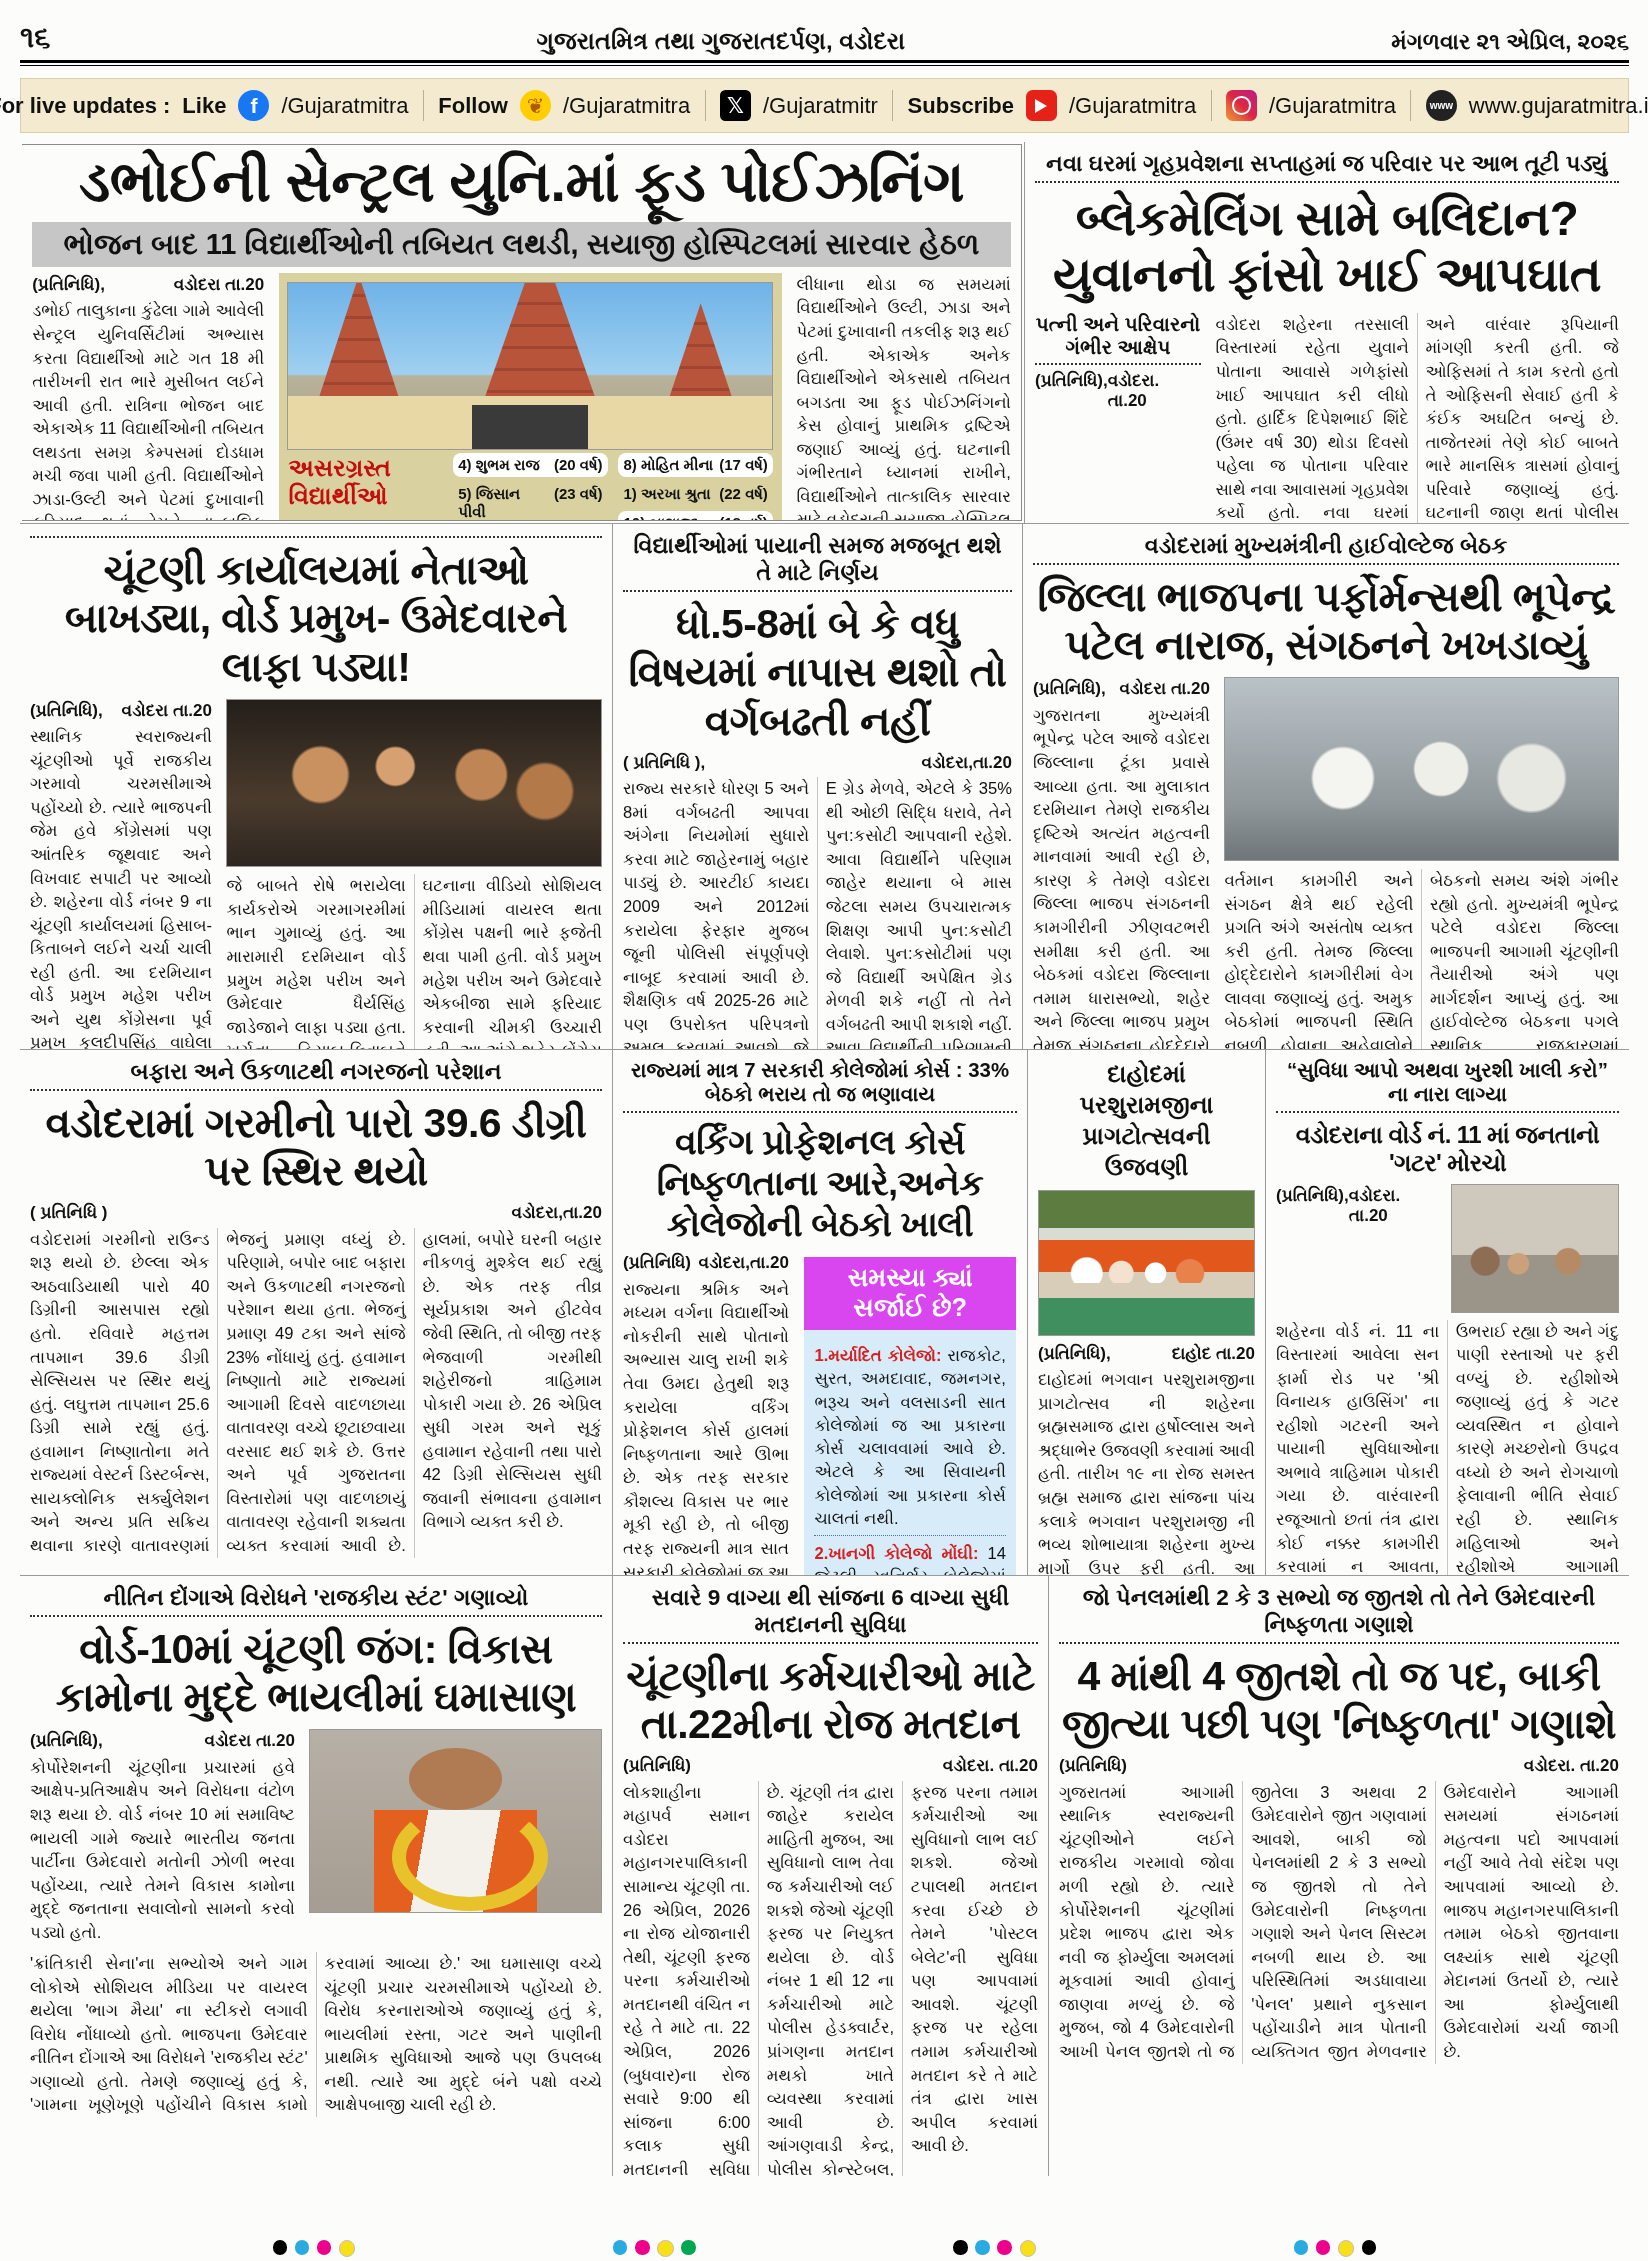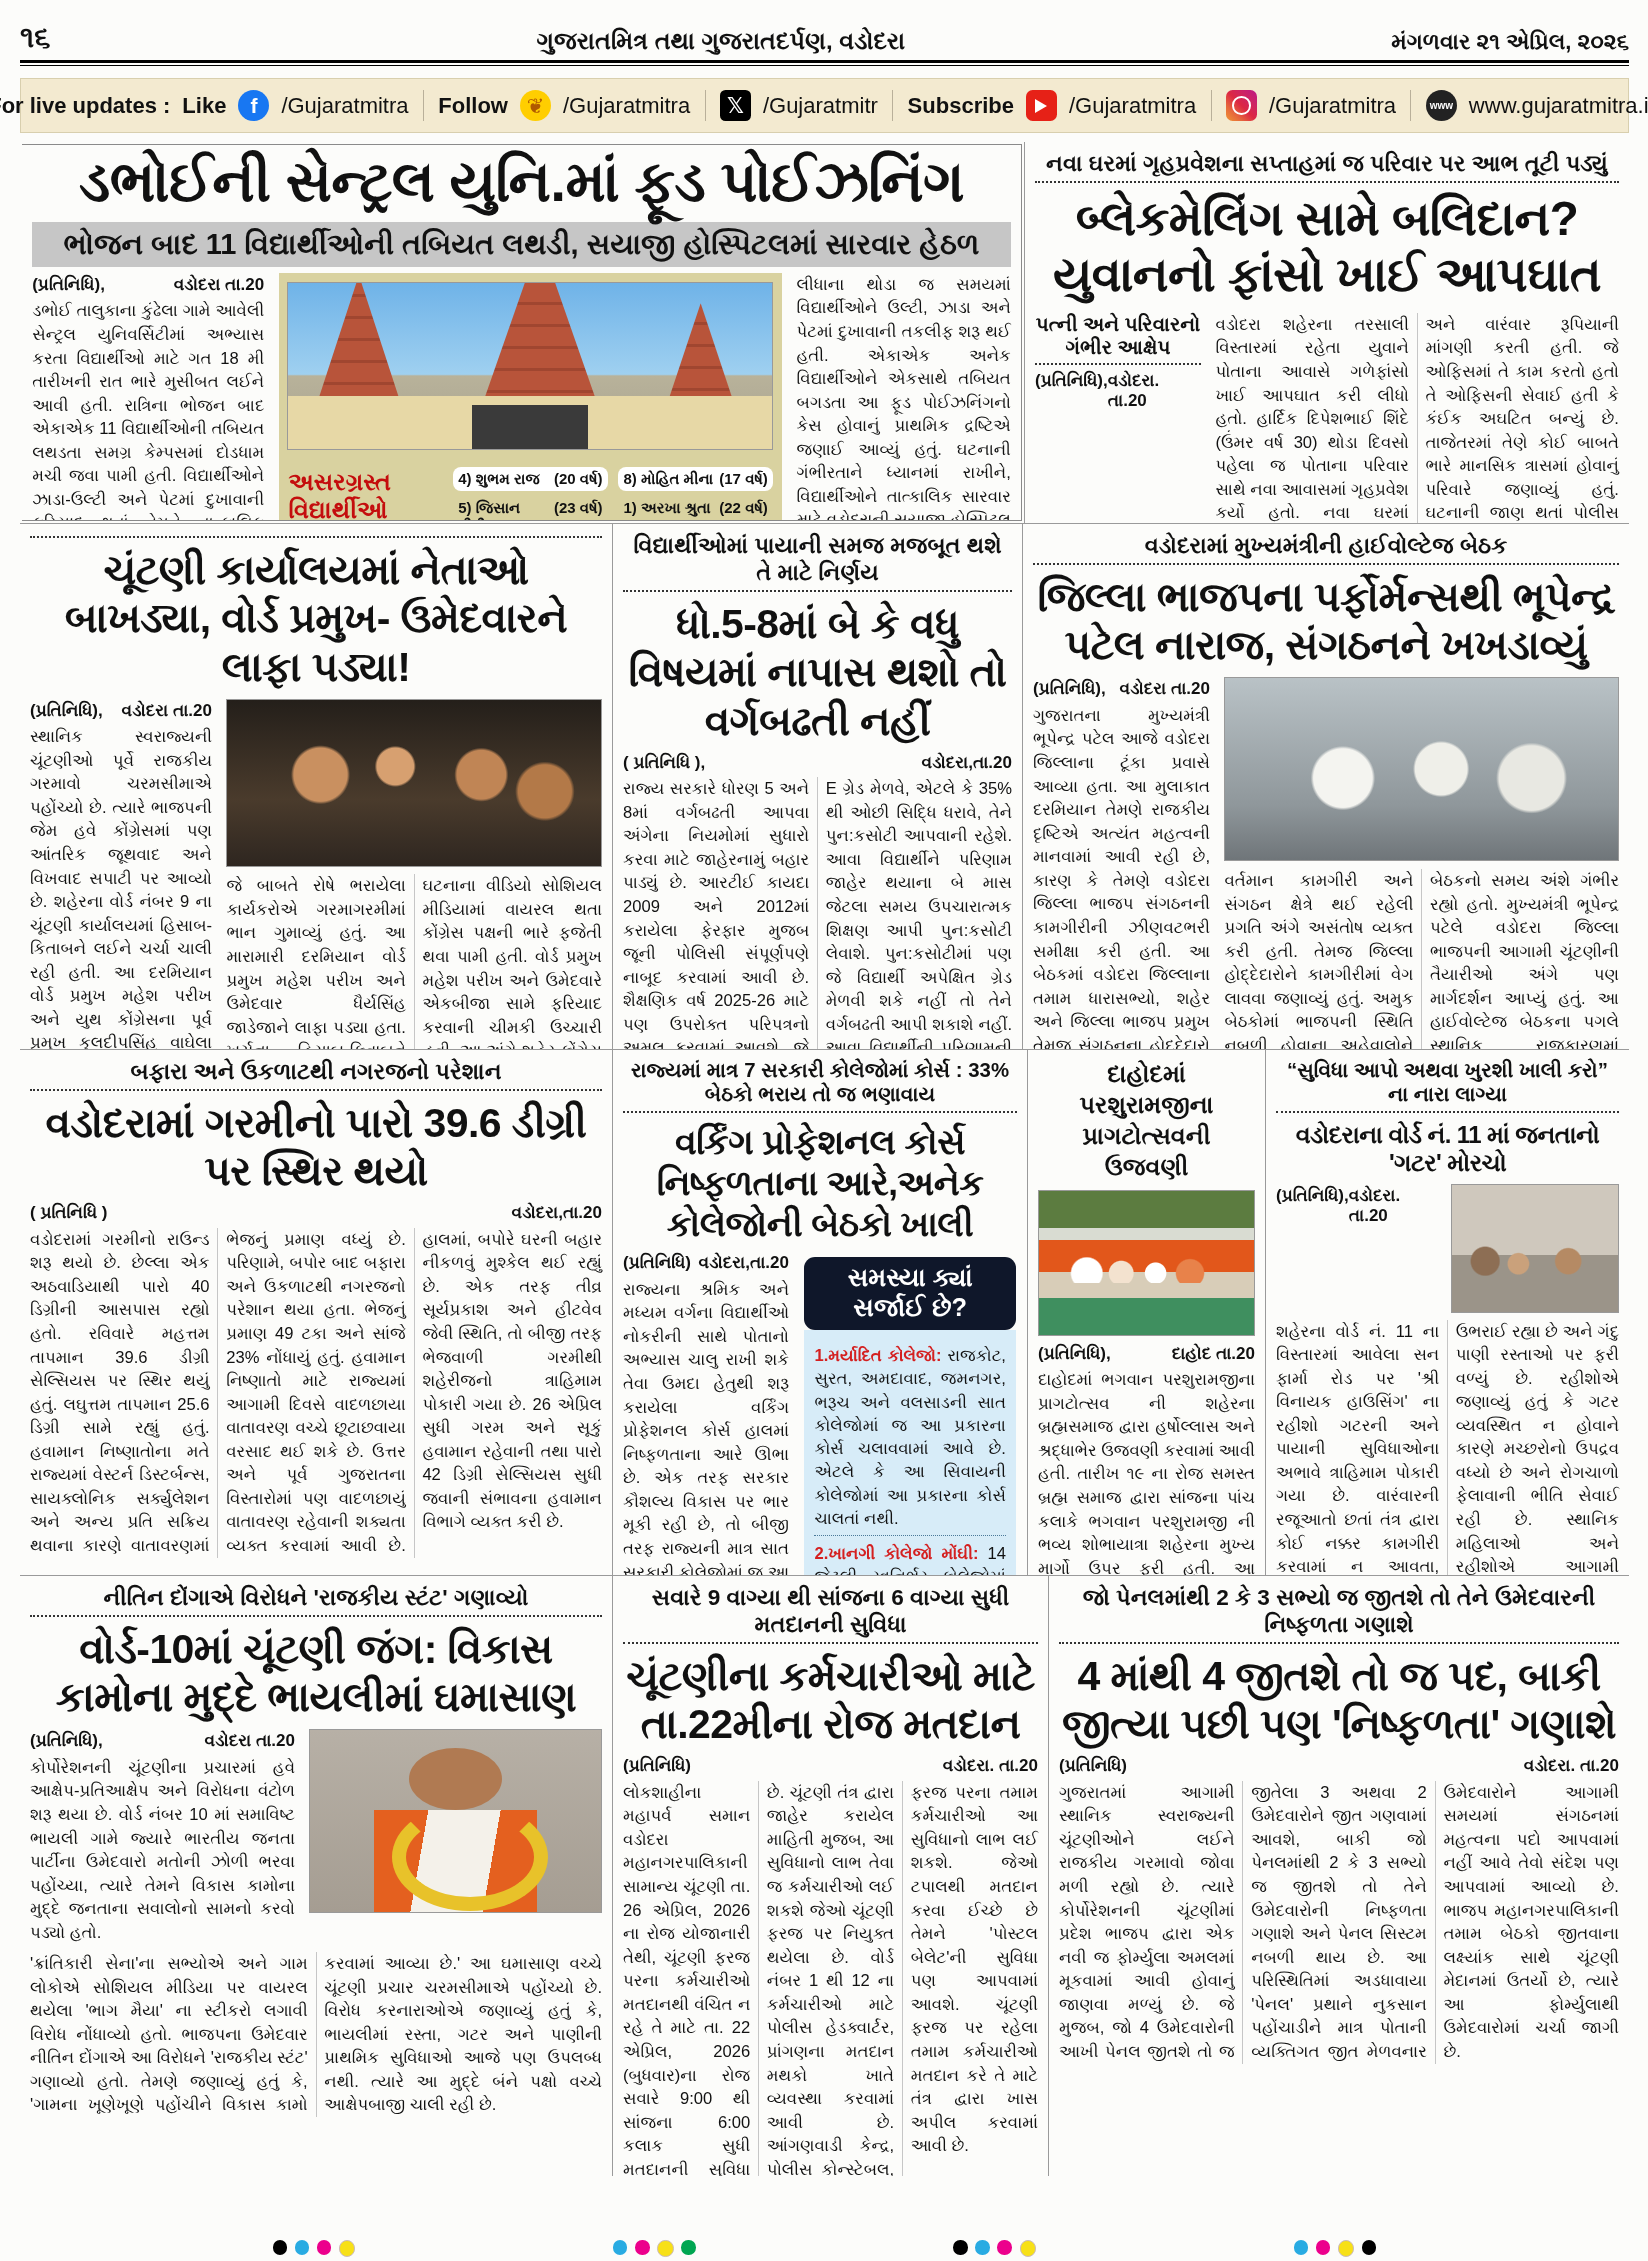--- a/index.html
+++ b/index.html
@@ -101,21 +101,21 @@
   .stu-title{color:#c40d0d;font-size:24px;font-weight:bold;margin:1.1px 0 5.5px 1.1px;}
   .stu-grid{display:grid;grid-template-columns:1fr 1fr 1fr;gap:0 10px;}
   .stu-col{display:flex;flex-direction:column;gap:4.4px;}
   .stu-item{display:flex;justify-content:space-between;gap:4.4px;font-size:15px;font-weight:bold;
             padding:3.3px 5.5px;background:#fff;border-radius:8px;}
   .stu-col .stu-item:nth-child(even){background:transparent;}
   .stu-item .age{white-space:nowrap;}
 
   
   .infobox{margin:5.5px 1.1px;}
-  .infobox .ib-head{background:#0f172a;color:#fff;font-size:25.4px;font-weight:bold;text-align:center;padding:6.6px;border-radius:11px;}
+  .infobox .ib-head{background:#d946ef;color:#fff;font-size:25.4px;font-weight:bold;text-align:center;padding:6.6px;}
   .infobox .ib-body{background:#d7ecf8;padding:8.8px 10px;}
   .ib-item{font-size:16.6px;line-height:1.4;text-align:justify;border-bottom:1.7px dotted #4a7a9a;
            padding:5.5px 0;}
   .ib-item:last-child{border-bottom:none;}
   .ib-item .lead{color:#d42020;font-weight:bold;}
 
   
   .regdots{position:absolute;bottom:4.4px;left:0;right:0;display:flex;justify-content:space-around;padding:0 144px;}
   .dotgrp{display:flex;gap:7.7px;}
   .dot{width:14.4px;height:14.4px;border-radius:50%;}
@@ -186,21 +186,21 @@
               </div>
               <p class="body-t">ડભોઈ તાલુકાના કુંઢેલા ગામે આવેલી સેન્ટ્રલ યુનિવર્સિટીમાં અભ્યાસ કરતા વિદ્યાર્થીઓ માટે ગત 18 મી તારીખની રાત ભારે મુસીબત લઈને આવી હતી. રાત્રિના ભોજન બાદ એકાએક 11 વિદ્યાર્થીઓની તબિયત લથડતા સમગ્ર કેમ્પસમાં દોડધામ મચી જવા પામી હતી. વિદ્યાર્થીઓને ઝાડા-ઉલ્ટી અને પેટમાં દુખાવાની ફરિયાદ થતાં તેમને તાત્કાલિક સારવાર અર્થે વડોદરાની સયાજી હોસ્પિટલમાં ખસેડવામાં આવ્યા હતા. ફૂડ પોઈઝનિંગની આ ઘટનાથી યુનિવર્સિટી કેમ્પસમાં ભારે ચકચાર મચી જવા પામી હતી. 18 એપ્રિલના રોજ રાત અંદાજે 08:30 વાગ્યાના સુમારે વિદ્યાર્થીઓએ હંમેશની જેમ મેસમાં ભોજન લીધું હતું. પરંતુ, ભોજન</p>
             </div>
             <div class="panel" style="width:486px;flex:0 0 auto;">
               <div class="photo ph-uni" style="height:166px;">
                 <div class="tower t1"></div>
                   <div class="tower t2"></div>
                   <div class="tower t3"></div>
                 <div class="gate"></div>
               </div>
-              <div style="margin-top:17px;">
+              <div style="margin-top:3px;">
                 <div class="stu-grid">
                   <div class="stu-col">
                     <div class="stu-title">અસરગ્રસ્ત વિદ્યાર્થીઓ</div>
 
                   </div>
                   <div class="stu-col">
                     <div class="stu-item">
                         <span>4) શુભમ રાજ</span>
                         <span class="age">(20 વર્ષ)</span>
                       </div>

